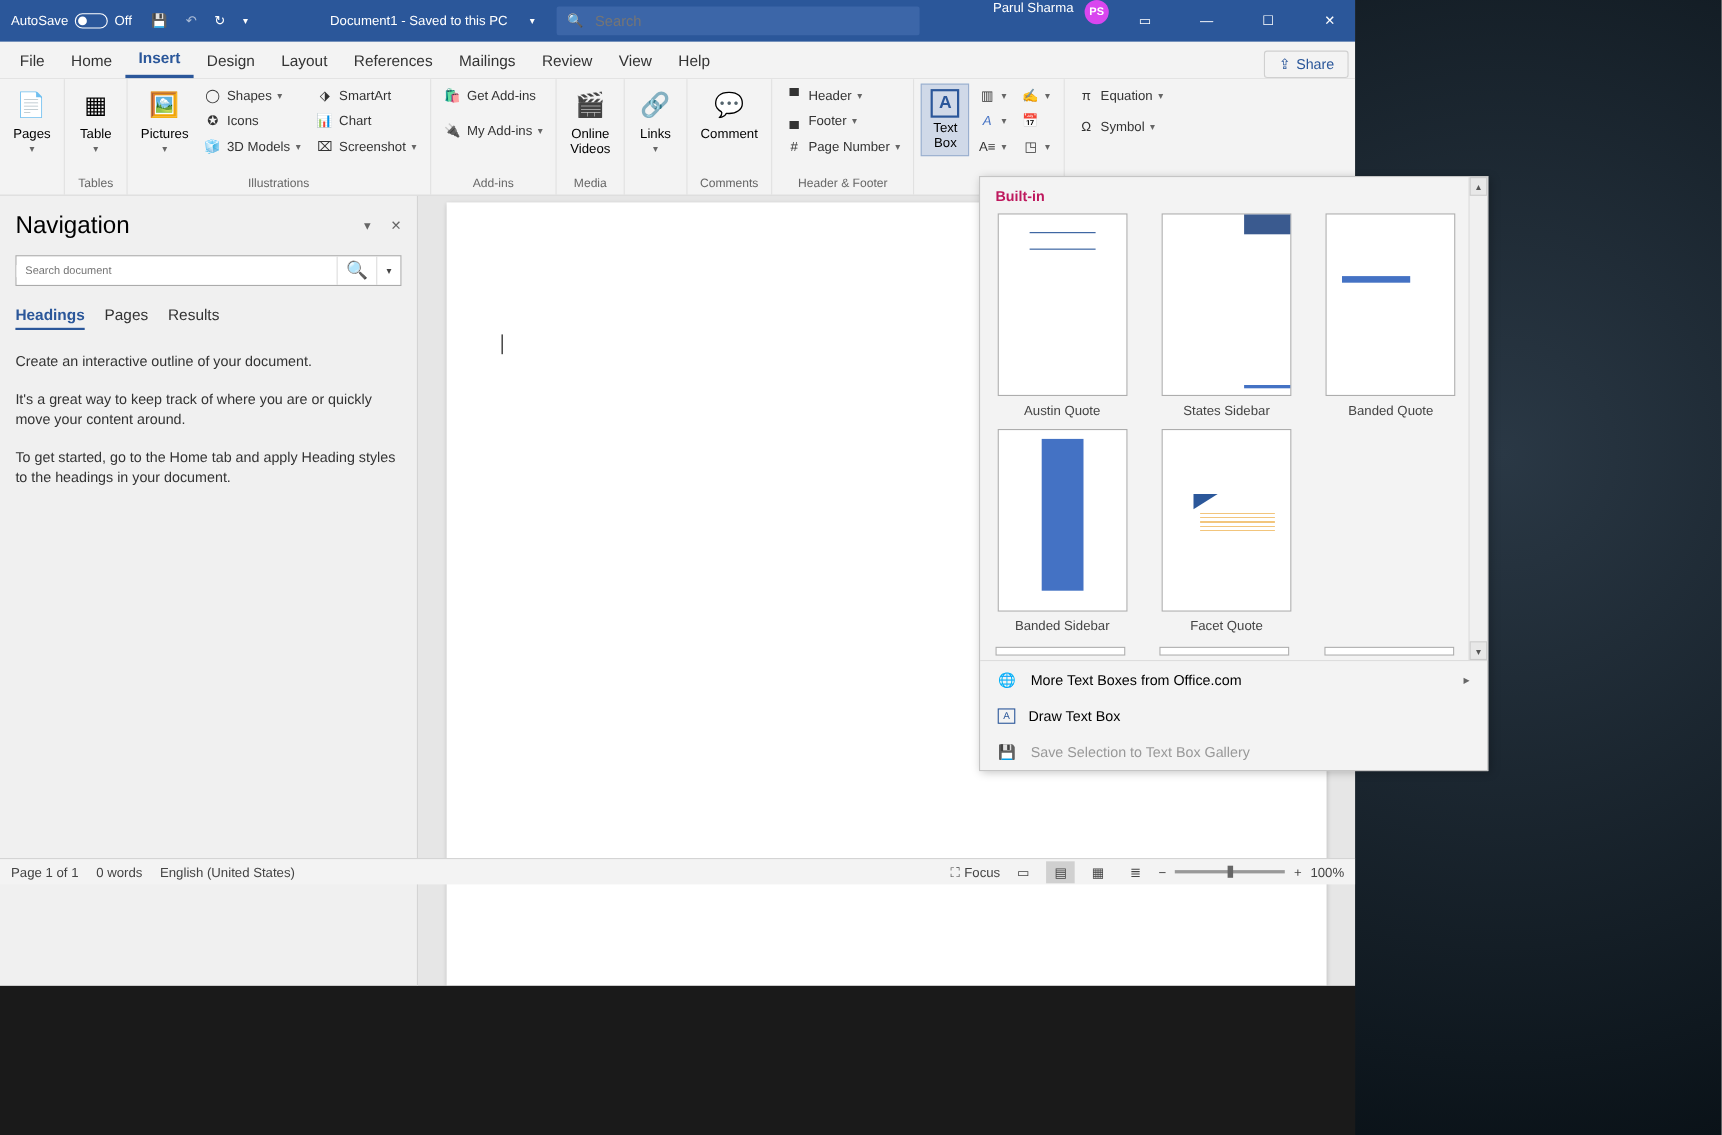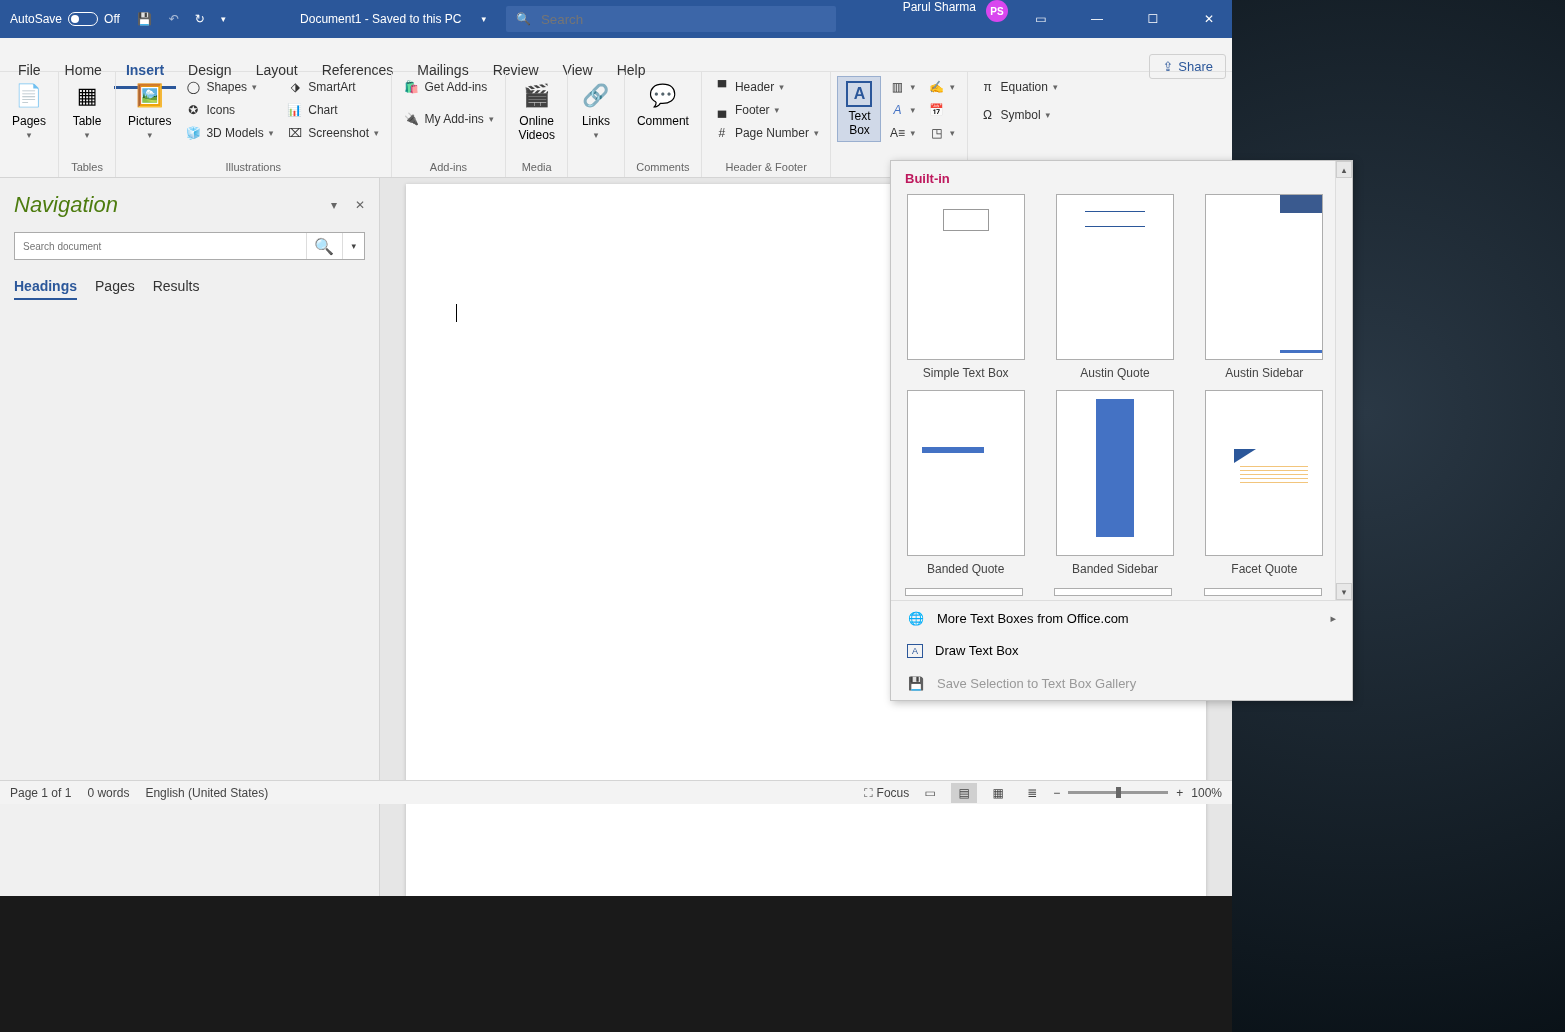--- a/index.html
+++ b/index.html
@@ -13,21 +13,21 @@
 .toggle::after { content: ''; width: 8px; height: 8px; background: #fff; border-radius: 50%; position: absolute; left: 2px; top: 2px; }
 .qat-btn { padding: 6px 8px; cursor: pointer; display: flex; align-items: center; }
 .title-center { flex: 1; display: flex; align-items: center; justify-content: center; gap: 20px; }
 .doc-title { }
 .search-box { background: #3c66a8; padding: 4px 10px; border-radius: 2px; display: flex; align-items: center; gap: 10px; width: 330px; height: 26px; }
 .title-right { display: flex; align-items: flex-start; gap: 10px; padding-right: 0; }
 .user-avatar { width: 22px; height: 22px; border-radius: 50%; background: #d946ef; display: flex; align-items: center; justify-content: center; font-size: 10px; font-weight: bold; }
 .win-btn { width: 46px; height: 38px; display: flex; align-items: center; justify-content: center; cursor: pointer; }
 
 
-.ribbon-tabs { height: 34px; background: #f3f3f3; display: flex; align-items: flex-start; padding: 16px 6px; border-bottom: 1px solid #e1e1e1; }
+.ribbon-tabs { height: 34px; background: #f3f3f3; display: flex; align-items: flex-end; padding: 0 6px; border-bottom: 1px solid #e1e1e1; }
 .tab { padding: 8px 12px; font-size: 14px; color: #333; cursor: pointer; }
 .tab.active { color: #2b579a; border-bottom: 3px solid #2b579a; font-weight: 600; }
 .share-btn { margin-left: auto; padding: 4px 12px; border: 1px solid #d0d0d0; border-radius: 3px; color: #2b579a; font-size: 13px; display: flex; align-items: center; gap: 5px; }
 
 
 .ribbon { height: 106px; background: #f3f3f3; display: flex; border-bottom: 1px solid #d4d4d4; }
 .ribbon-group { border-right: 1px solid #e1e1e1; padding: 4px 6px 2px; display: flex; flex-direction: column; }
 .group-content { flex: 1; display: flex; align-items: flex-start; gap: 2px; }
 .group-label { font-size: 11px; color: #666; text-align: center; padding: 2px 0; }
 .big-btn { display: flex; flex-direction: column; align-items: center; padding: 4px 6px; font-size: 12px; gap: 2px; cursor: pointer; min-width: 44px; }
@@ -37,21 +37,21 @@
 .col { display: flex; flex-direction: column; gap: 1px; }
 .dropdown-chevron { font-size: 9px; color: #666; }
 .textbox-btn { background: #d0d9e8; border: 1px solid #9aafcf; }
 
 
 .main-area { display: flex; height: 718px; background: #e6e6e6; position: relative; }
 
 
 .nav-pane { width: 380px; background: #f0f0f0; border-right: 1px solid #d4d4d4; padding: 14px; }
 .nav-header { display: flex; align-items: center; justify-content: space-between; margin-bottom: 14px; }
-.nav-title { font-size: 22px; color: #4d7c0f; font-style: italic; }
+.nav-title { font-size: 22px; color: #000000; }
 .nav-search { display: flex; border: 1px solid #ababab; background: #fff; height: 28px; align-items: center; margin-bottom: 18px; }
 .nav-search input { flex: 1; border: none; outline: none; padding: 0 8px; font-size: 10px; }
 .nav-search-btn { padding: 0 8px; color: #444; border-left: 1px solid #ddd; height: 100%; display: flex; align-items: center; }
 .nav-tabs { display: flex; gap: 18px; font-size: 14px; margin-bottom: 20px; }
 .nav-tab { color: #333; cursor: pointer; padding-bottom: 4px; }
 .nav-tab.active { color: #2b579a; border-bottom: 2px solid #2b579a; font-weight: 600; }
 .nav-body { font-size: 13px; color: #333; }
 .nav-body p { margin-bottom: 16px; line-height: 1.4; }
 
 
@@ -348,46 +348,47 @@
       <div class="nav-search">
         <input placeholder="Search document" style="">
         <span class="nav-search-btn">🔍</span>
         <span class="nav-search-btn" style="font-size:9px">▾</span>
       </div>
       <div class="nav-tabs">
         <div class="nav-tab active">Headings</div>
         <div class="nav-tab">Pages</div>
         <div class="nav-tab">Results</div>
       </div>
+      <div class="nav-body">
+        <p>Create an interactive outline of your document.</p>
+        <p>It's a great way to keep track of where you are or quickly move your content around.</p>
+        <p>To get started, go to the Home tab and apply Heading styles to the headings in your document.</p>
+      </div>
     </div>
     <div class="doc-area">
       <div class="page">
         <div class="cursor-line"></div>
       </div>
     </div>
   </div>
 
   <div class="gallery-drop">
     <div class="gallery-scroll">
       <div class="gallery-inner">
         <div class="gallery-title">Built-in</div>
         <div class="gallery-grid">
-          <div class="gallery-item">
-            <div class="thumb t-simple"></div>
-            <div class="thumb-label">Simple Text Box</div>
-          </div>
           <div class="gallery-item">
             <div class="thumb t-austin-q"></div>
             <div class="thumb-label">Austin Quote</div>
           </div>
           <div class="gallery-item">
             <div class="thumb t-austin-s">
                 <div class="sbar"></div>
               </div>
-            <div class="thumb-label">Austin Sidebar</div>
+            <div class="thumb-label">States Sidebar</div>
           </div>
           <div class="gallery-item">
             <div class="thumb t-banded-q"></div>
             <div class="thumb-label">Banded Quote</div>
           </div>
           <div class="gallery-item">
             <div class="thumb t-banded-s"></div>
             <div class="thumb-label">Banded Sidebar</div>
           </div>
           <div class="gallery-item">

